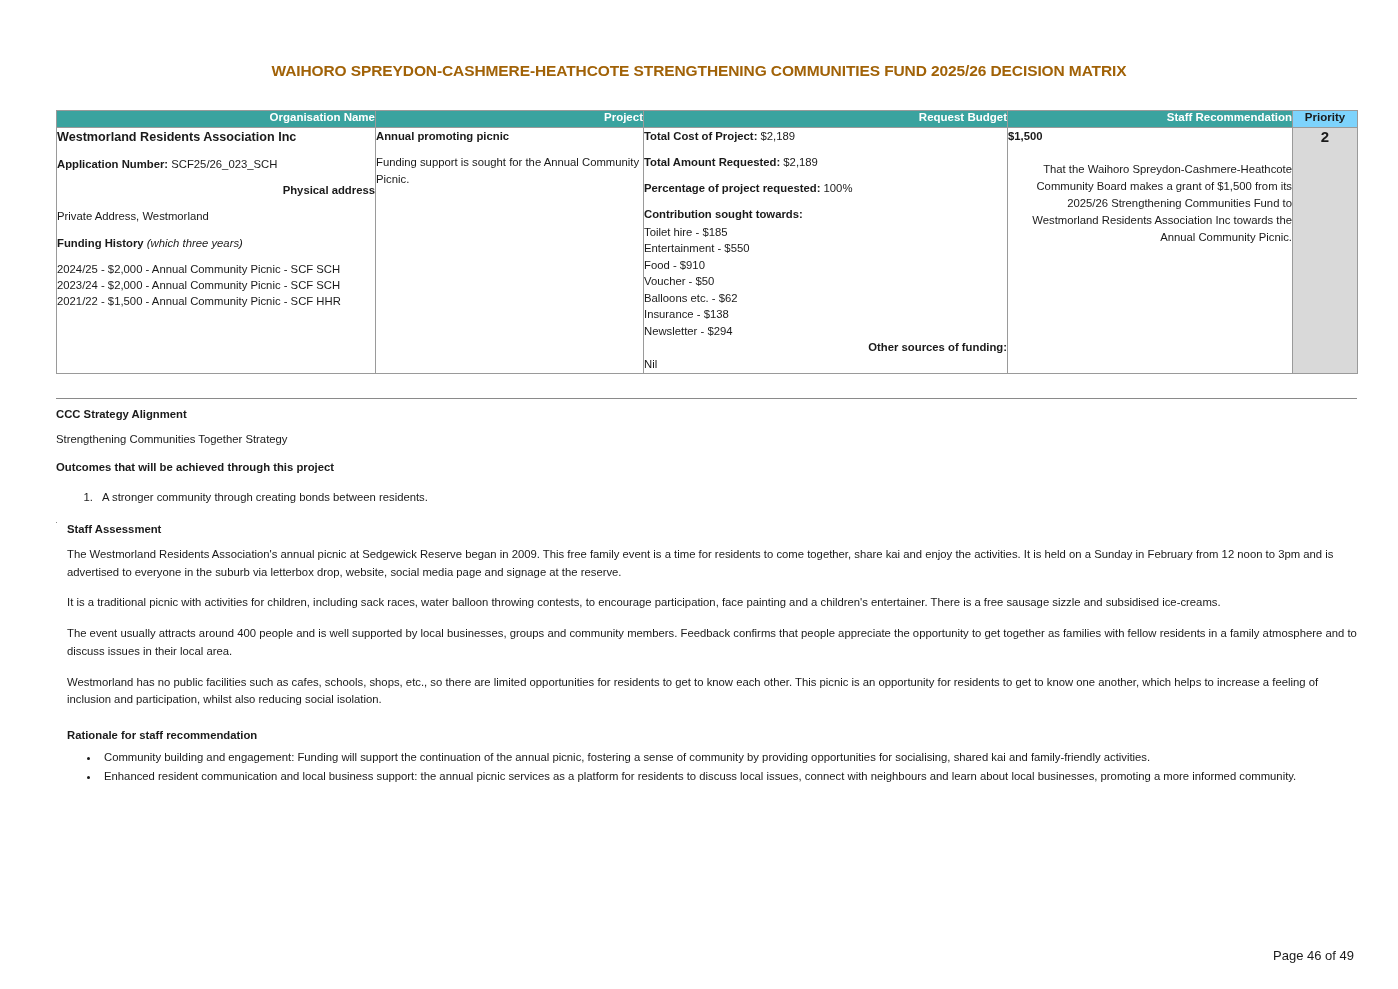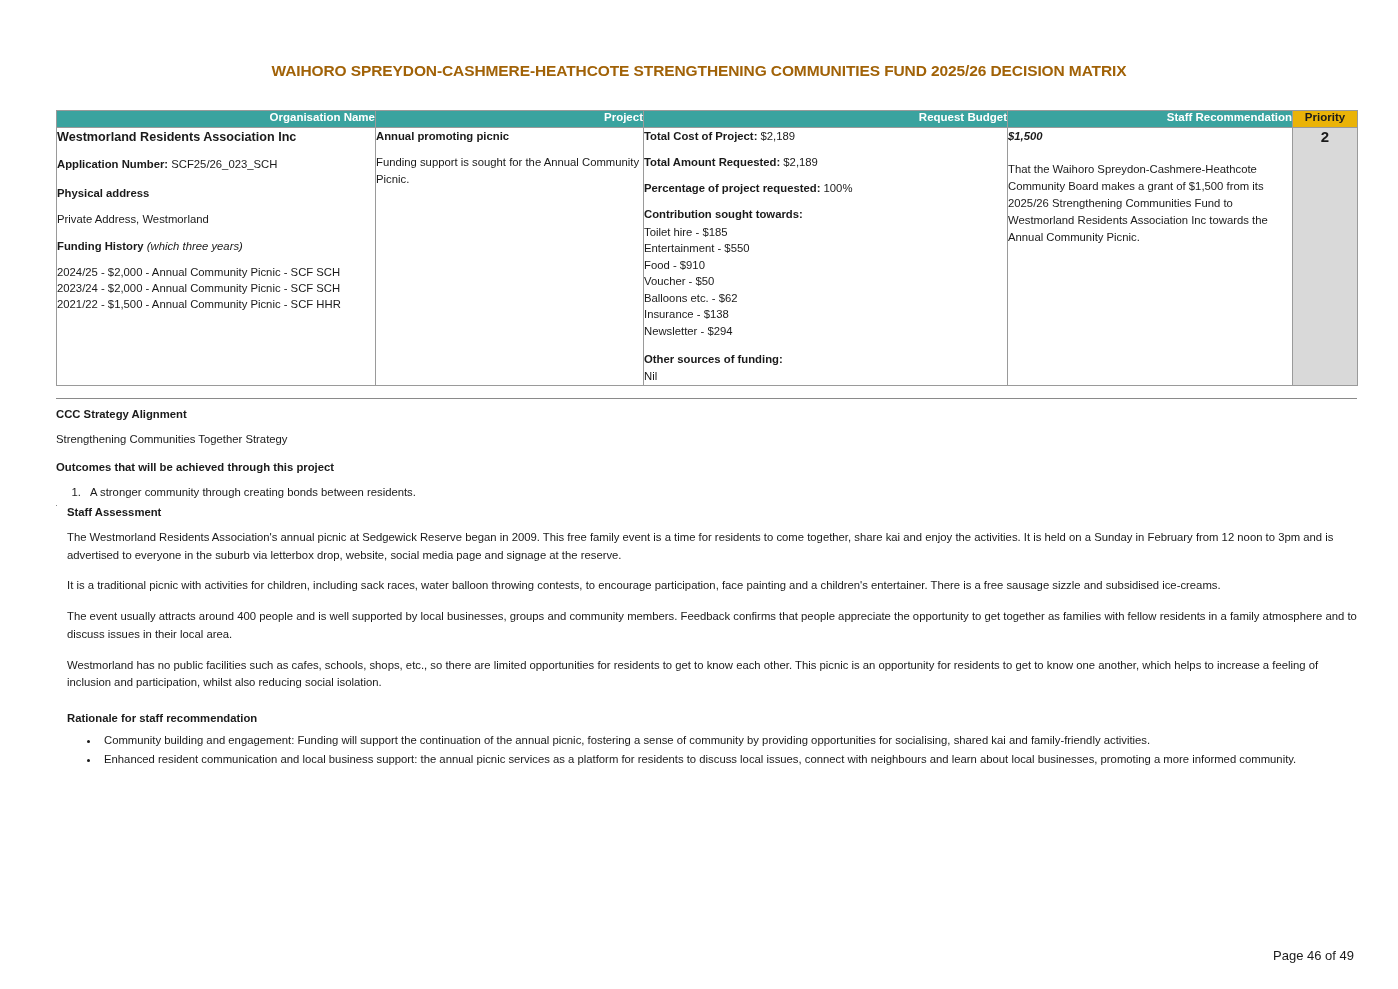--- a/index.html
+++ b/index.html
@@ -47,21 +47,21 @@
   .th-teal {
     background: #3aa39f;
     color: #ffffff;
     font-size: 11.5px;
     font-weight: bold;
     text-align: right;
     padding: 6px 8px 7px 8px;
     height: 16px;
   }
   .th-priority {
-    background: #eab308;
+    background: #7dd3fc;
     color: #1a1a1a;
     font-size: 11.5px;
     font-weight: bold;
     text-align: center;
     padding: 6px 4px 7px 4px;
     border-bottom: none;
   }
   .cell {
     padding: 10px 9px 10px 9px;
     font-size: 11.3px;
@@ -80,25 +80,25 @@
   
   .b { font-weight: bold; }
   .i { font-style: italic; }
   .p-tight { margin: 0; }
   .org-name {
     font-size: 12.6px;
     font-weight: bold;
     margin: 0 0 9px 0;
   }
   .blk { margin: 0 0 9px 0; }
-  .gap-top { margin-top: 12px; }
+  .gap-top { margin-top: 0; text-align: right; }
   .hist-line { margin: 0; line-height: 1.42; }
   .budget-item { margin: 0; line-height: 1.46; }
-  .rec-amount { font-weight: bold; margin: 0 0 16px 0; font-style: italic; }
-  .rec-body { margin: 0; line-height: 1.50; }
+  .rec-amount { font-weight: bold; margin: 0 0 16px 0; }
+  .rec-body { margin: 0; line-height: 1.50; text-align: right; }
 
   
   .section-rule {
     position: absolute;
     left: 56px;
     top: 398px;
     width: 1301px;
     height: 1px;
     background: #8a8a8a;
   }
@@ -133,21 +133,21 @@
     font-size: 11.3px;
     font-weight: bold;
     margin: 0 0 11px 0;
   }
   .sec-text {
     font-size: 11.3px;
     line-height: 1.55;
     margin: 0 0 12px 0;
   }
   .num-list {
-    margin: 4px;
+    margin: 16px;
     padding-left: 24px;
     font-size: 11.3px;
     line-height: 1.55;
   }
   .num-list li { padding-left: 6px; }
   .assess-p {
     font-size: 11.3px;
     line-height: 1.57;
     margin: 0 0 13px 0;
   }

